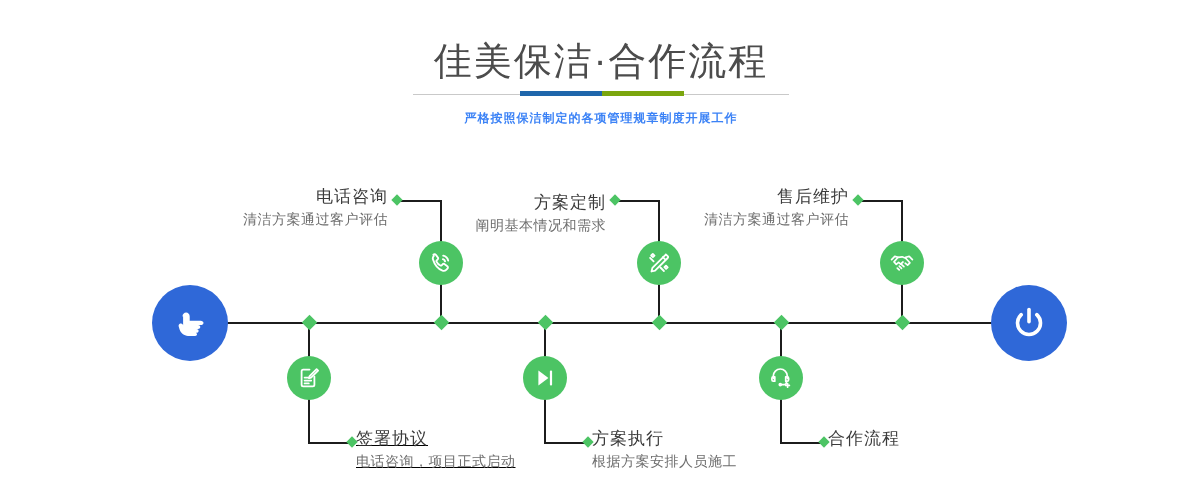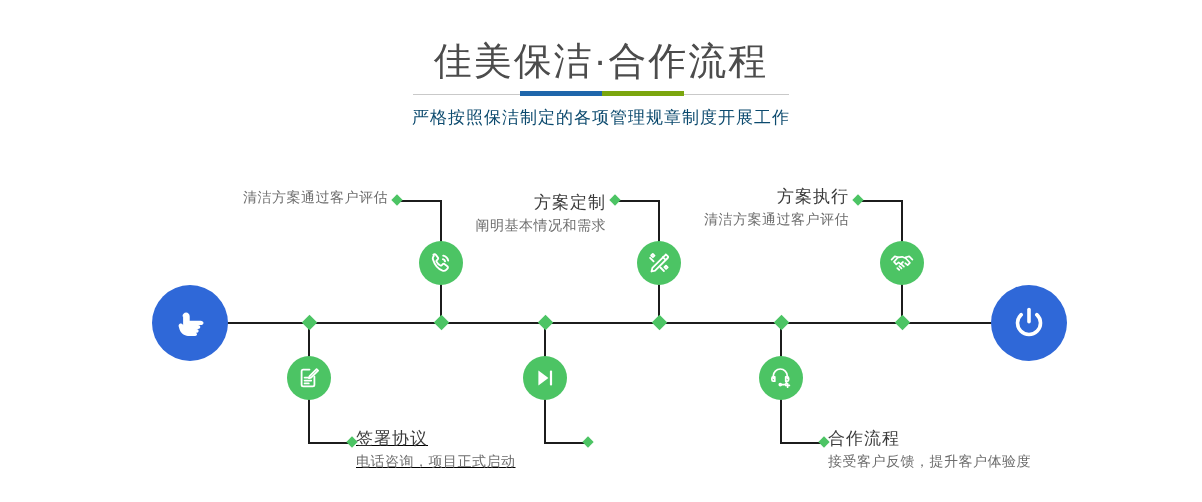--- a/index.html
+++ b/index.html
@@ -61,25 +61,26 @@
     top: 91px;
     width: 82px;
     height: 5px;
     background: #7ba60e;
   }
   .hdr-sub {
     position: absolute;
     left: 0;
     top: 106px;
     width: 1202px;
-    font-size: 17px;
+    font-size: 12px;
     line-height: 24px;
     letter-spacing: 1px;
-    color: #0c4a6e;
+    color: #3b82f6;
     white-space: nowrap;
+    font-weight: bold;
   }
 
   
   .axis {
     position: absolute;
     left: 160px;
     top: 322px;
     width: 885px;
     height: 2px;
     background: #1c1c1c;
@@ -202,20 +203,21 @@
       <svg width="26" height="26" viewBox="0 0 26 26">
         <g fill="none" stroke="#ffffff" stroke-width="1.9" stroke-linecap="round" stroke-linejoin="round">
           <path d="M5.4 4.6c.7-.7 1.8-.7 2.4.1l2 2.6c.5.6.4 1.5-.1 2.1l-1 1c-.3.3-.4.8-.2 1.2.8 1.7 2.2 3.1 3.9 3.9.4.2.9.1 1.2-.2l1-1c.6-.5 1.5-.6 2.1-.1l2.6 2c.8.6.8 1.7.1 2.4l-1.2 1.2c-1 1-2.4 1.3-3.7.9C11 19.3 6.7 15 5 9.5c-.4-1.3-.1-2.7.9-3.7z"></path>
           <path d="M15.2 5.6a6.6 6.6 0 0 1 5 5"></path>
           <path d="M14.9 9.2a3.3 3.3 0 0 1 2.2 2.2"></path>
         </g>
       </svg>
     </span>
   </div>
   <div class="lbl above" style="left:160px; top:186px; width:228px;">
+    <div class="t">电话咨询</div>
     <div class="d">清洁方案通过客户评估</div>
   </div>
 
   <div class="stem" style="left:308px; top:322px; height:121px;"></div>
   <div class="elbow" style="left:308px; top:442px; width:44px;"></div>
   <div class="diamond sm" style="left:348px; top:438px;"></div>
   <div class="diamond" style="left:304px; top:317px;"></div>
   <div class="node" style="left:287px; top:356px;">
     <span>
       <svg width="26" height="26" viewBox="0 0 26 26">
@@ -262,40 +264,44 @@
   <div class="node" style="left:523px; top:356px;">
     <span>
       <svg width="26" height="26" viewBox="0 0 26 26">
         <g fill="#ffffff">
           <path d="M6.4 5.6l10 7.4-10 7.4z"></path>
           <rect x="17.9" y="5.6" width="2.2" height="14.8" rx="1"></rect>
         </g>
       </svg>
     </span>
   </div>
+  <div class="lbl below" style="left:592px; top:428px; width:240px;">
+    <div class="t">方案执行</div>
+    <div class="d">根据方案安排人员施工</div>
+  </div>
 
   <div class="stem" style="left:901px; top:200px; height:124px;"></div>
   <div class="elbow" style="left:858px; top:200px; width:44px;"></div>
   <div class="diamond sm" style="left:854px; top:196px;"></div>
   <div class="diamond" style="left:897px; top:317px;"></div>
   <div class="node" style="left:880px; top:241px;">
     <span>
       <svg width="26" height="26" viewBox="0 0 26 26">
         <g fill="none" stroke="#ffffff" stroke-width="1.7" stroke-linecap="round" stroke-linejoin="round">
           <path d="M2.6 9.6l3.2-3.2 3.3.9 4-.5 3.6 1.4"></path>
           <path d="M23.4 9.6l-3.2-3.2-3.5.9"></path>
           <path d="M16.7 8.2l4.2 4.6-2.3 2.4-2.4-2"></path>
           <path d="M9.1 7.3L5 11.9l2.3 2.4 2.3-1.9 2 1.8 2.4-2.2"></path>
           <path d="M12.4 14.3l2.5 2.3M10.3 16.2l2.2 2.1M8.3 18.1l1.9 1.8"></path>
         </g>
       </svg>
     </span>
   </div>
   <div class="lbl above" style="left:624px; top:186px; width:225px;">
-    <div class="t">方案执行</div>
+    <div class="t">售后维护</div>
     <div class="d">清洁方案通过客户评估</div>
   </div>
 
   <div class="stem" style="left:780px; top:322px; height:121px;"></div>
   <div class="elbow" style="left:780px; top:442px; width:44px;"></div>
   <div class="diamond sm" style="left:820px; top:438px;"></div>
   <div class="diamond" style="left:776px; top:317px;"></div>
   <div class="node" style="left:759px; top:356px;">
     <span>
       <svg width="26" height="26" viewBox="0 0 26 26">
@@ -305,16 +311,15 @@
           <path d="M19.2 11.8h-1.5v4.4h1.5a1.4 1.4 0 0 0 1.4-1.4v-1.6a1.4 1.4 0 0 0-1.4-1.4z"></path>
           <path d="M18.4 16.6v1a2 2 0 0 1-2 2h-2.6"></path>
           <circle cx="12.3" cy="19.6" r="1"></circle>
           <path d="M19.6 18.6v3.6M17.8 20.4h3.6"></path>
         </g>
       </svg>
     </span>
   </div>
   <div class="lbl below" style="left:828px; top:428px; width:250px;">
     <div class="t">合作流程</div>
-    <div class="d">接受客户反馈，提升客户体验度</div>
   </div>
 
 </div>
 
 </body></html>

